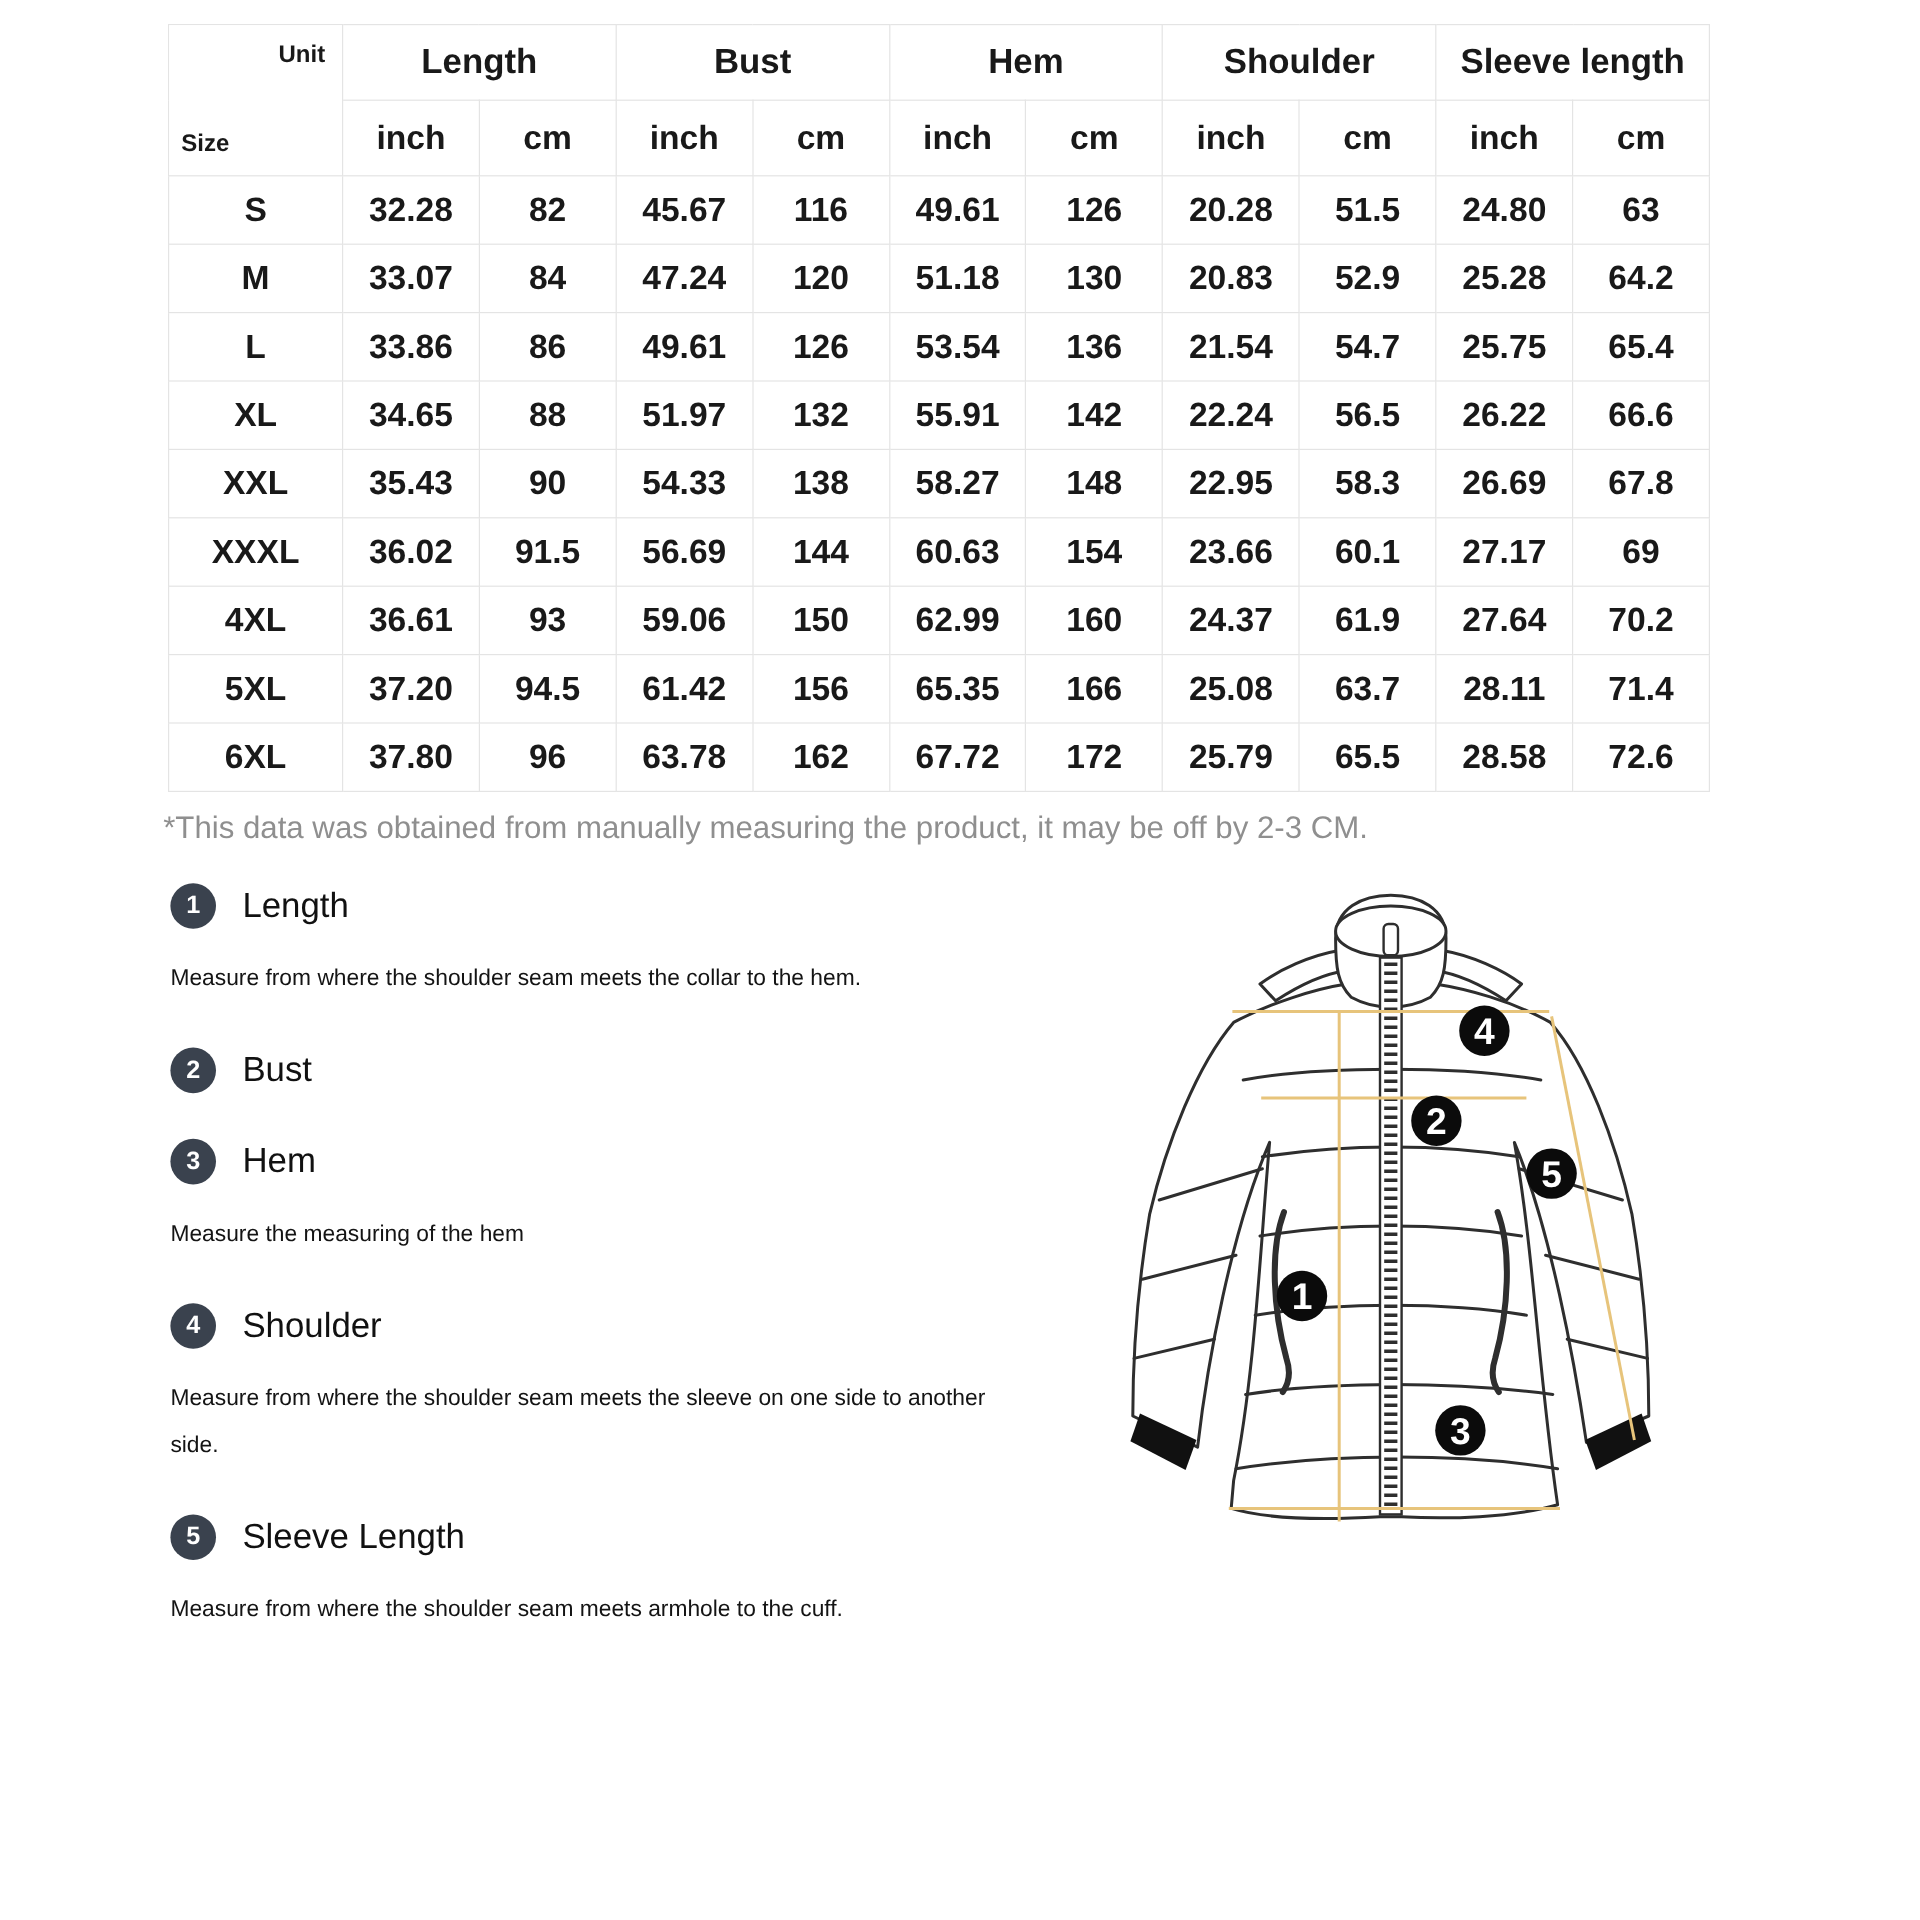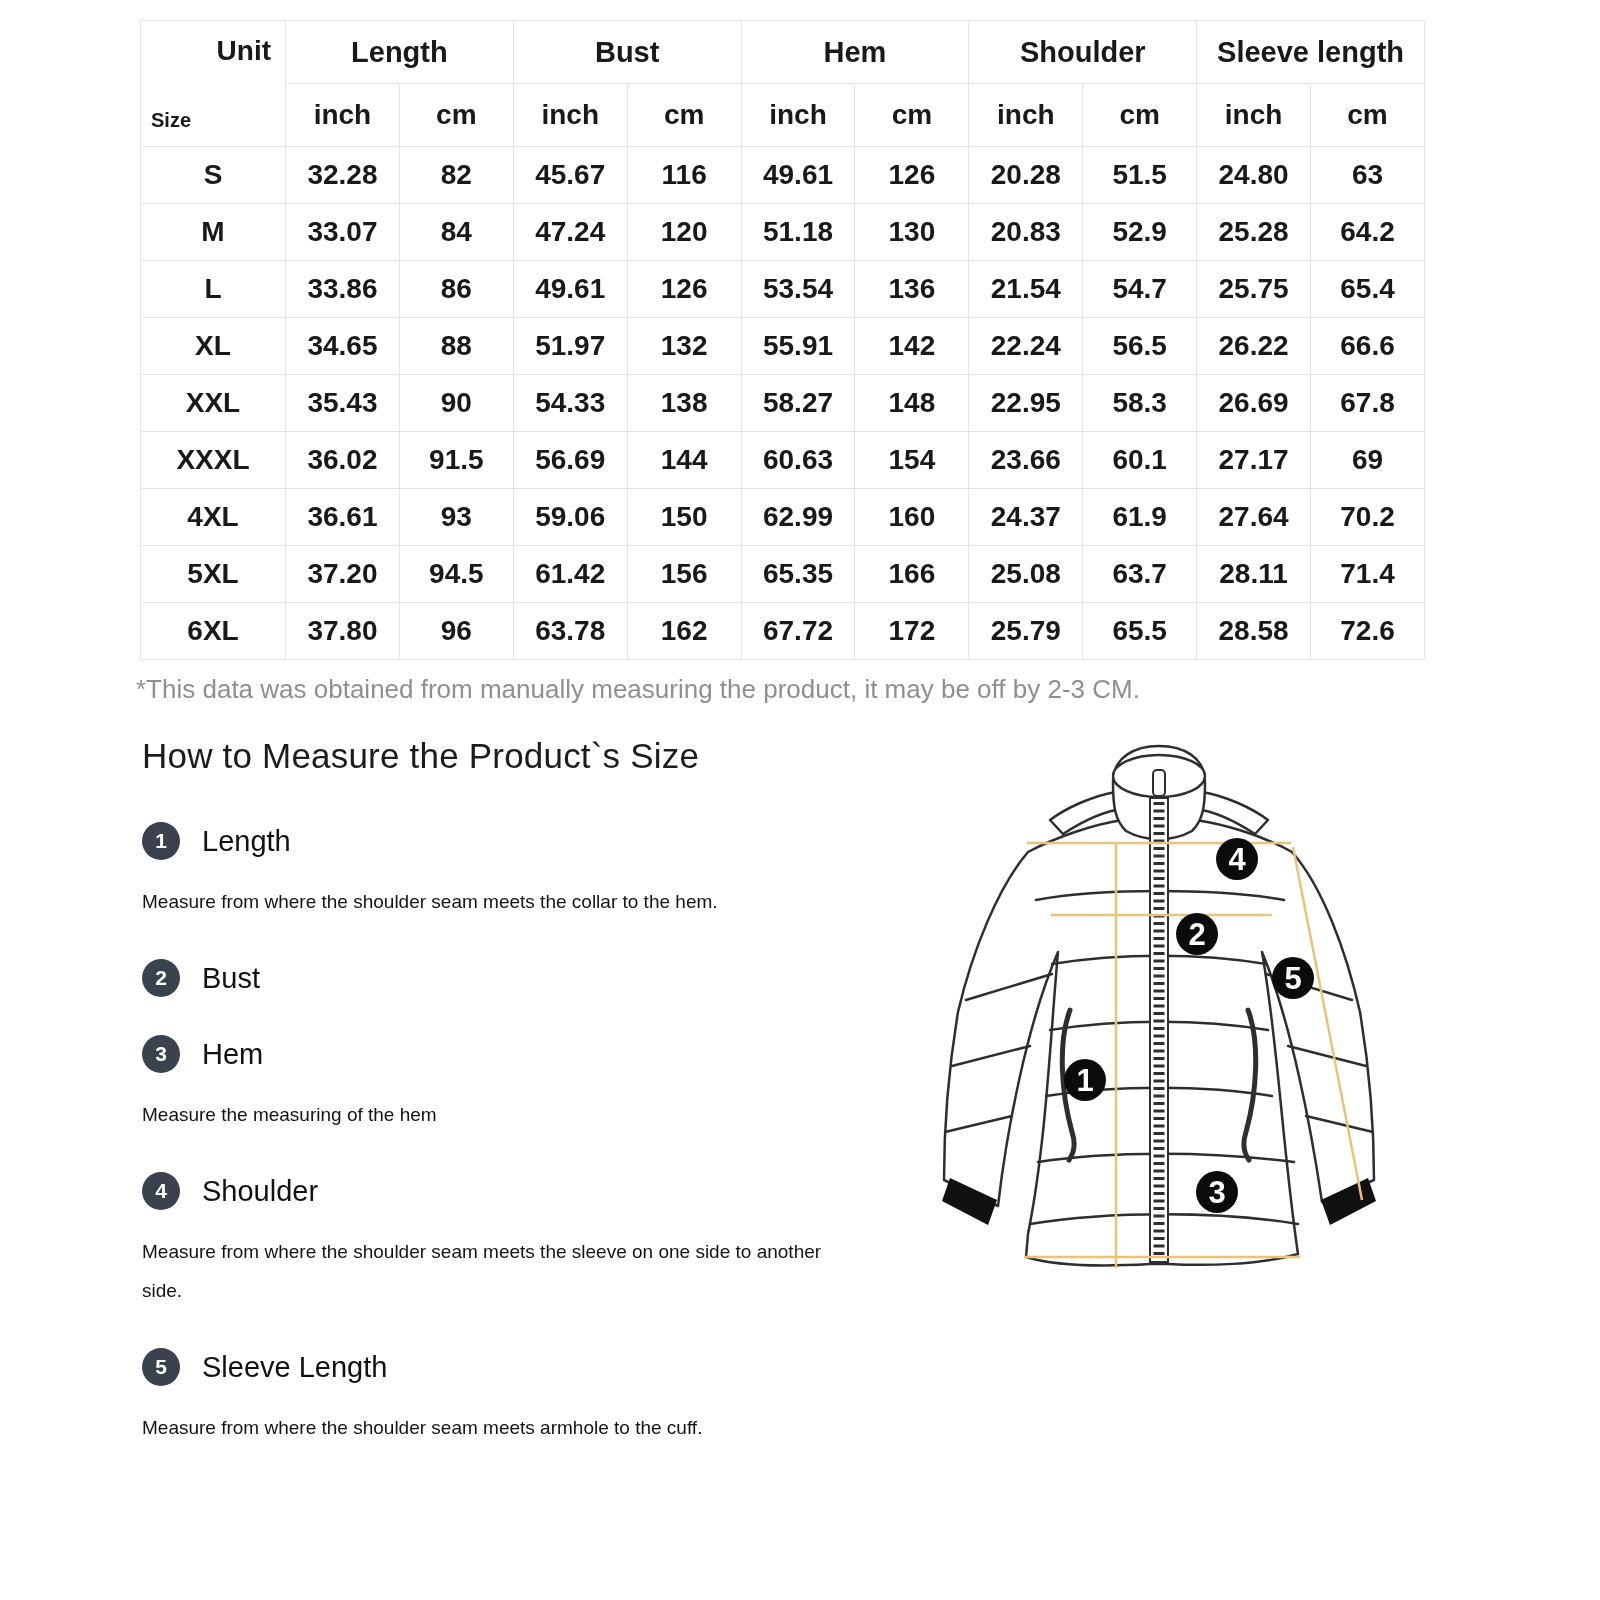--- a/index.html
+++ b/index.html
@@ -18,21 +18,21 @@
     border:1px solid #e4e4e4;background:#fff;text-align:center;vertical-align:middle;
     font-weight:bold;color:#191919;padding:0;
   }
   thead tr.group-row th{height:62px;font-size:29px;}
   thead tr.unit-row th{height:62px;font-size:28px;}
   tbody th,tbody td{height:56px;font-size:28px;}
   th.corner{
     position:relative;
     background:linear-gradient(to bottom right,#ffffff 49.7%,#d9d9d9 49.7%,#d9d9d9 50.3%,#ffffff 50.3%);
   }
-  th.corner .unit-lbl{position:absolute;top:14px;right:14px;font-size:28px;}
+  th.corner .unit-lbl{position:absolute;top:14px;right:14px;font-size:20px;}
   th.corner .size-lbl{position:absolute;bottom:14px;left:10px;font-size:20px;}
   
   .footnote{
     position:absolute;left:136px;top:674px;width:1100px;
     font-size:26px;color:#8f8f8f;
   }
   
   .howto{position:absolute;left:142px;top:736px;width:708px;color:#151515;}
   .howto h2{margin:0 0 46px 0;font-size:35px;font-weight:400;color:#1c1c1c;letter-spacing:.2px;}
   .section{margin-bottom:38px;}
@@ -232,21 +232,20 @@
           <td>65.5</td>
           <td>28.58</td>
           <td>72.6</td>
         </tr>
       </tbody>
   </table>
 
   <div class="footnote">*This data was obtained from manually measuring the product, it may be off by 2-3 CM.</div>
 
   <div class="howto">
-    <h2>How to Measure the Product`s Size</h2>
     <div>
 
         <div class="section">
           <div class="sec-head">
             <span class="badge">1</span>
             <span class="sec-title">Length</span>
           </div>
           <p>Measure from where the shoulder seam meets the collar to the hem.</p>
         </div>
 

